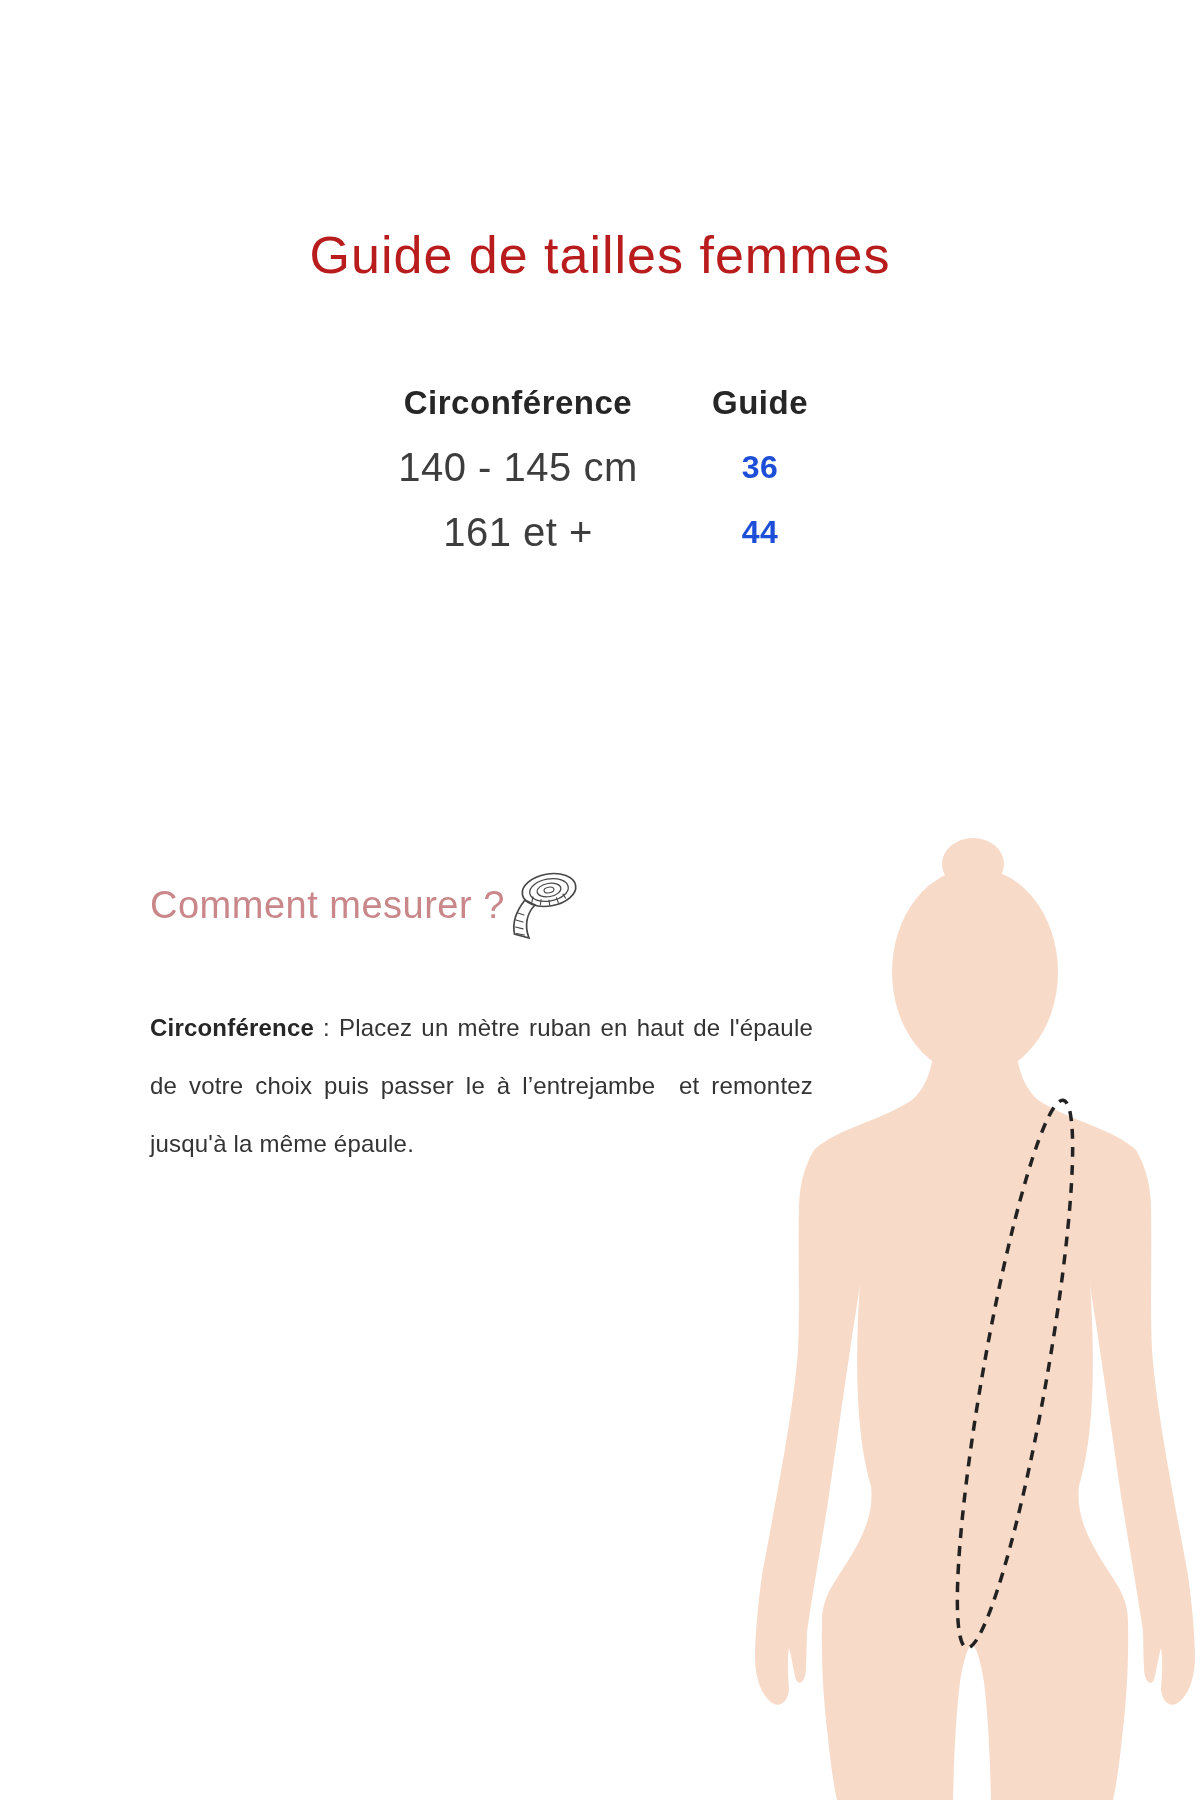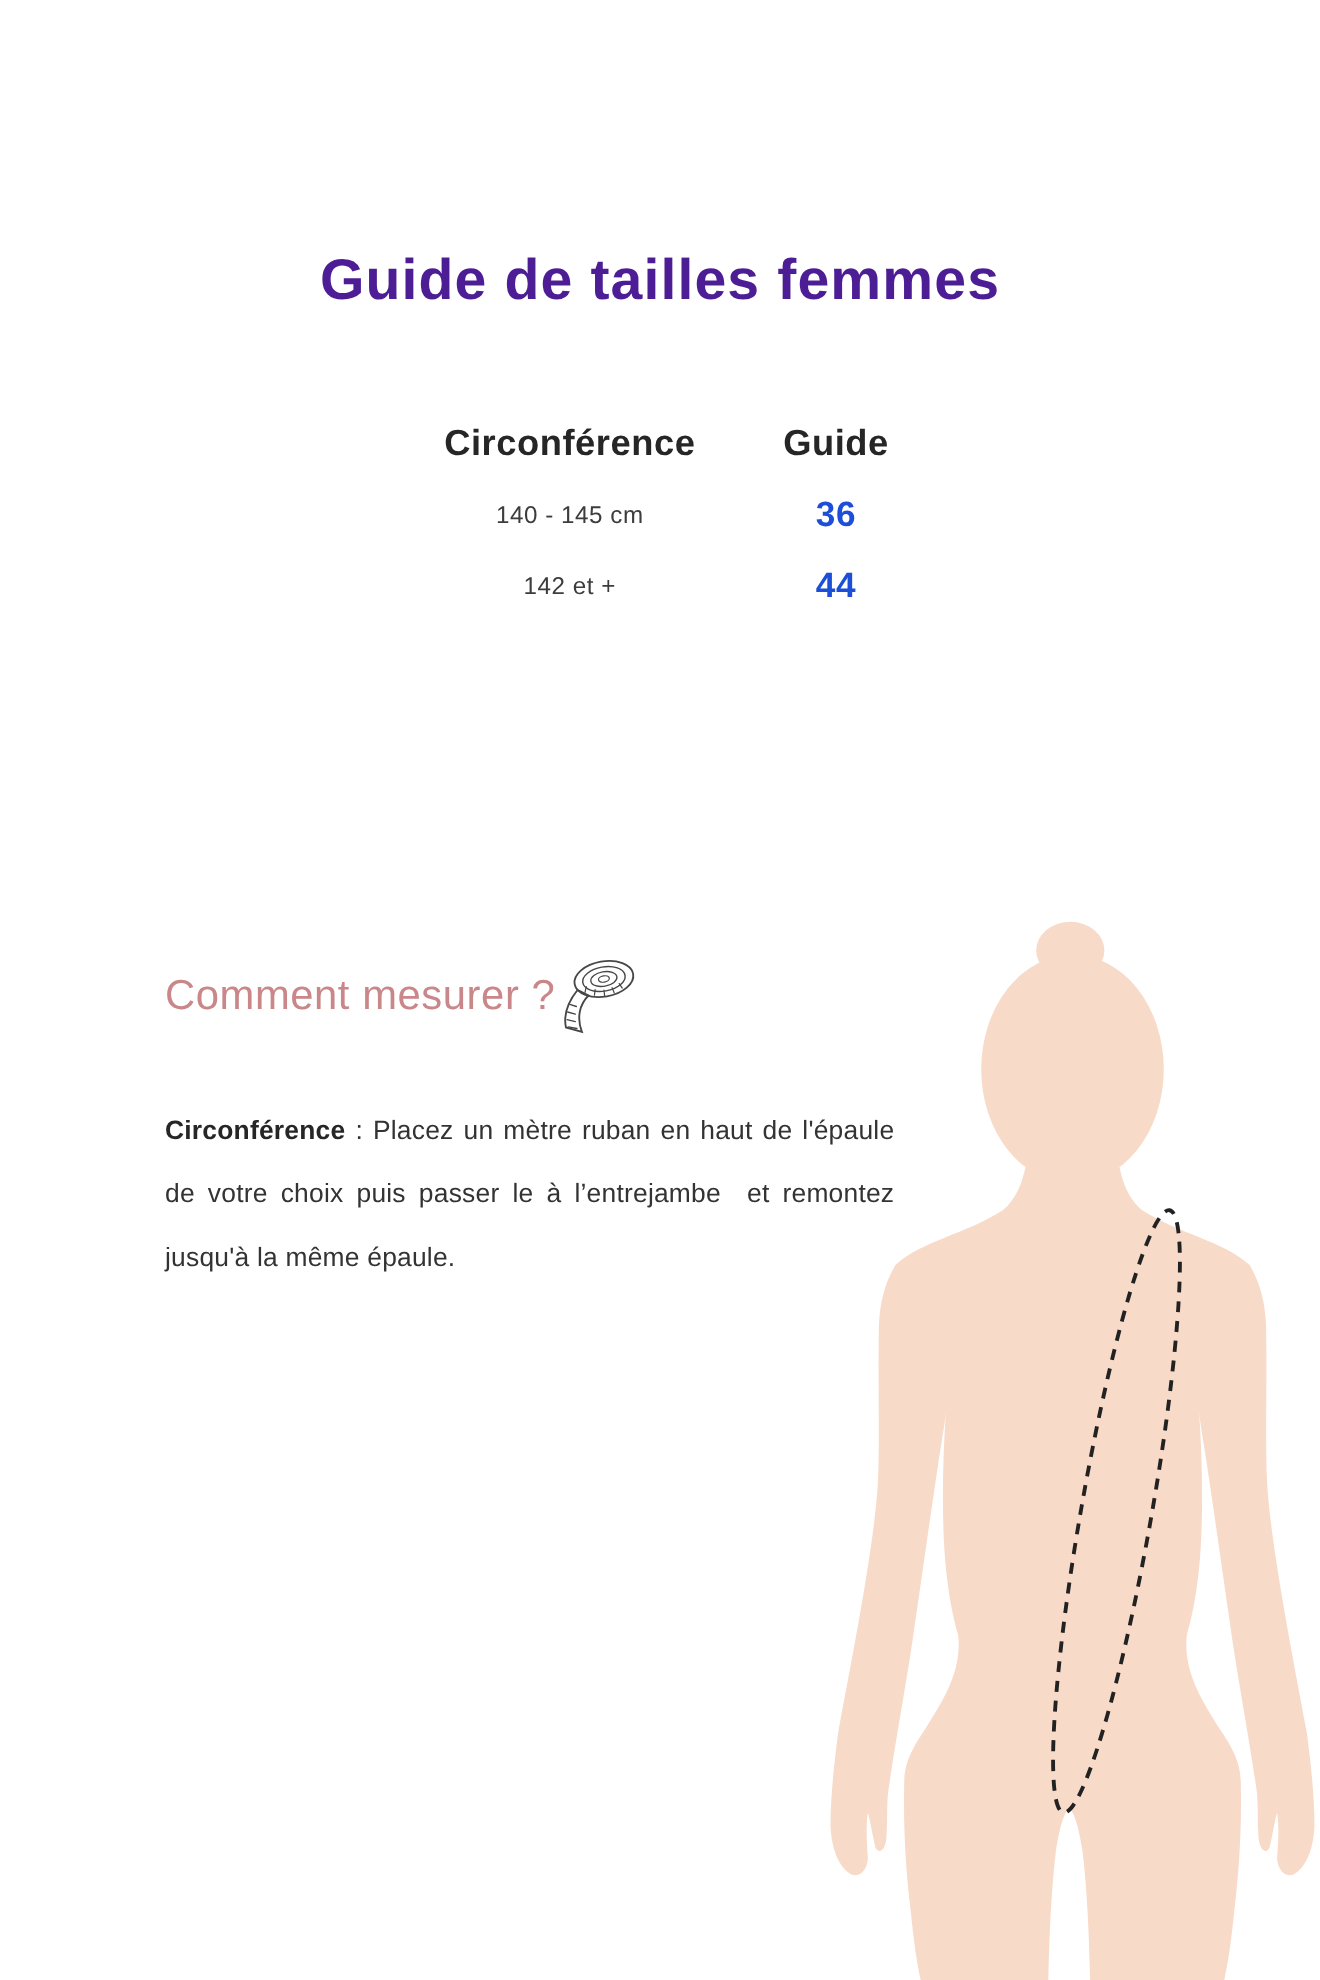--- a/index.html
+++ b/index.html
@@ -3,31 +3,31 @@
 <meta charset="utf-8">
 <style>
   html,body{margin:0;padding:0;background:#ffffff;}
   body{
     width:1200px;height:1800px;position:relative;overflow:hidden;
     font-family:"Liberation Sans", sans-serif;
   }
   .page-title{
     position:absolute;top:192px;left:0;width:1200px;
     text-align:center;font-size:52px;line-height:56px;
-    color:#4c1d95;font-weight:700;letter-spacing:1px;
+    color:#b91c1c;font-weight:400;letter-spacing:1px;
   }
   .size-table{
     position:absolute;left:383px;top:370px;width:452px;
   }
   .t-row{
     display:flex;align-items:center;height:65px;
   }
   .t-cell-circ{
     width:270px;text-align:center;
-    font-size:22px;color:#3d3d3d;letter-spacing:0.5px;
+    font-size:40px;color:#3d3d3d;letter-spacing:0.5px;
   }
   .t-gap{width:32px;}
   .t-cell-size{
     width:150px;text-align:center;
     font-size:32px;color:#1d4ed8;font-weight:700;letter-spacing:0.5px;
   }
   .t-head .t-cell-circ, .t-head .t-cell-size{
     font-weight:700;color:#262626;font-size:33px;
   }
   .measure-heading{
@@ -57,21 +57,21 @@
     <div class="t-cell-circ">Circonférence</div>
     <div class="t-gap"></div>
     <div class="t-cell-size">Guide</div>
   </div>
   <div class="t-row">
     <div class="t-cell-circ">140 - 145 cm</div>
     <div class="t-gap"></div>
     <div class="t-cell-size">36</div>
   </div>
   <div class="t-row">
-    <div class="t-cell-circ">142 et +</div>
+    <div class="t-cell-circ">161 et +</div>
     <div class="t-gap"></div>
     <div class="t-cell-size">44</div>
   </div>
 </div>
 
 <div class="measure-heading">Comment mesurer ?</div>
 
 <svg class="tape-icon" viewBox="0 0 80 84" aria-hidden="true">
   <g fill="none" stroke="#474747" stroke-width="1.7" stroke-linecap="round">
 

